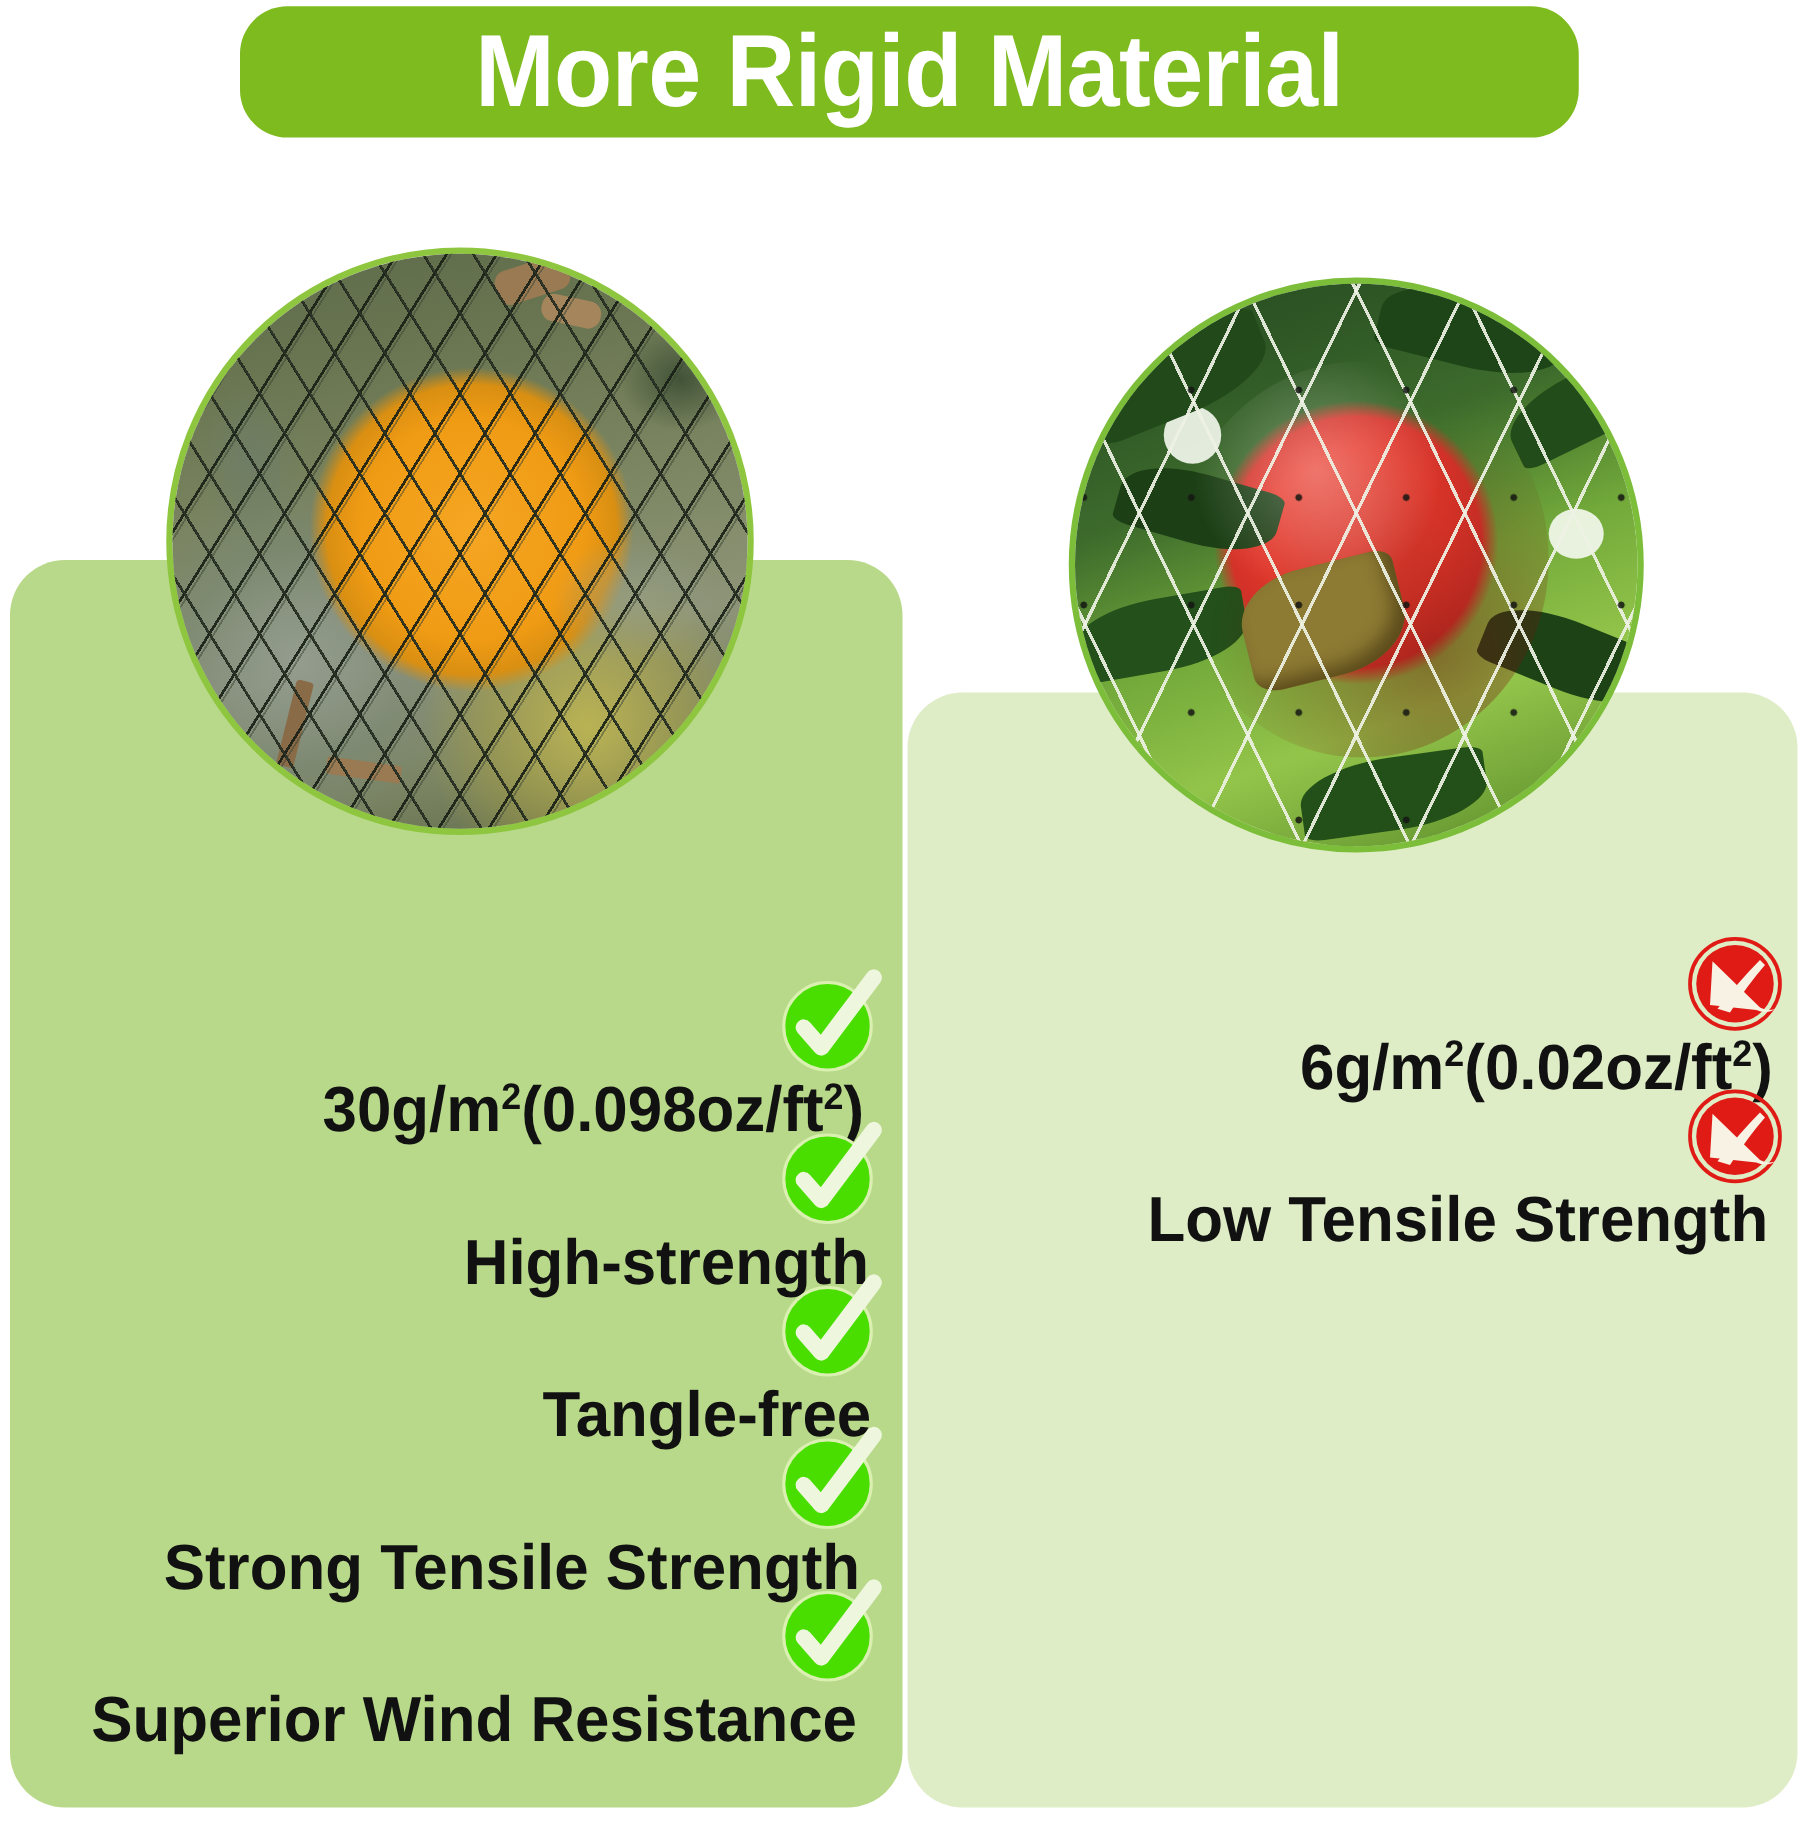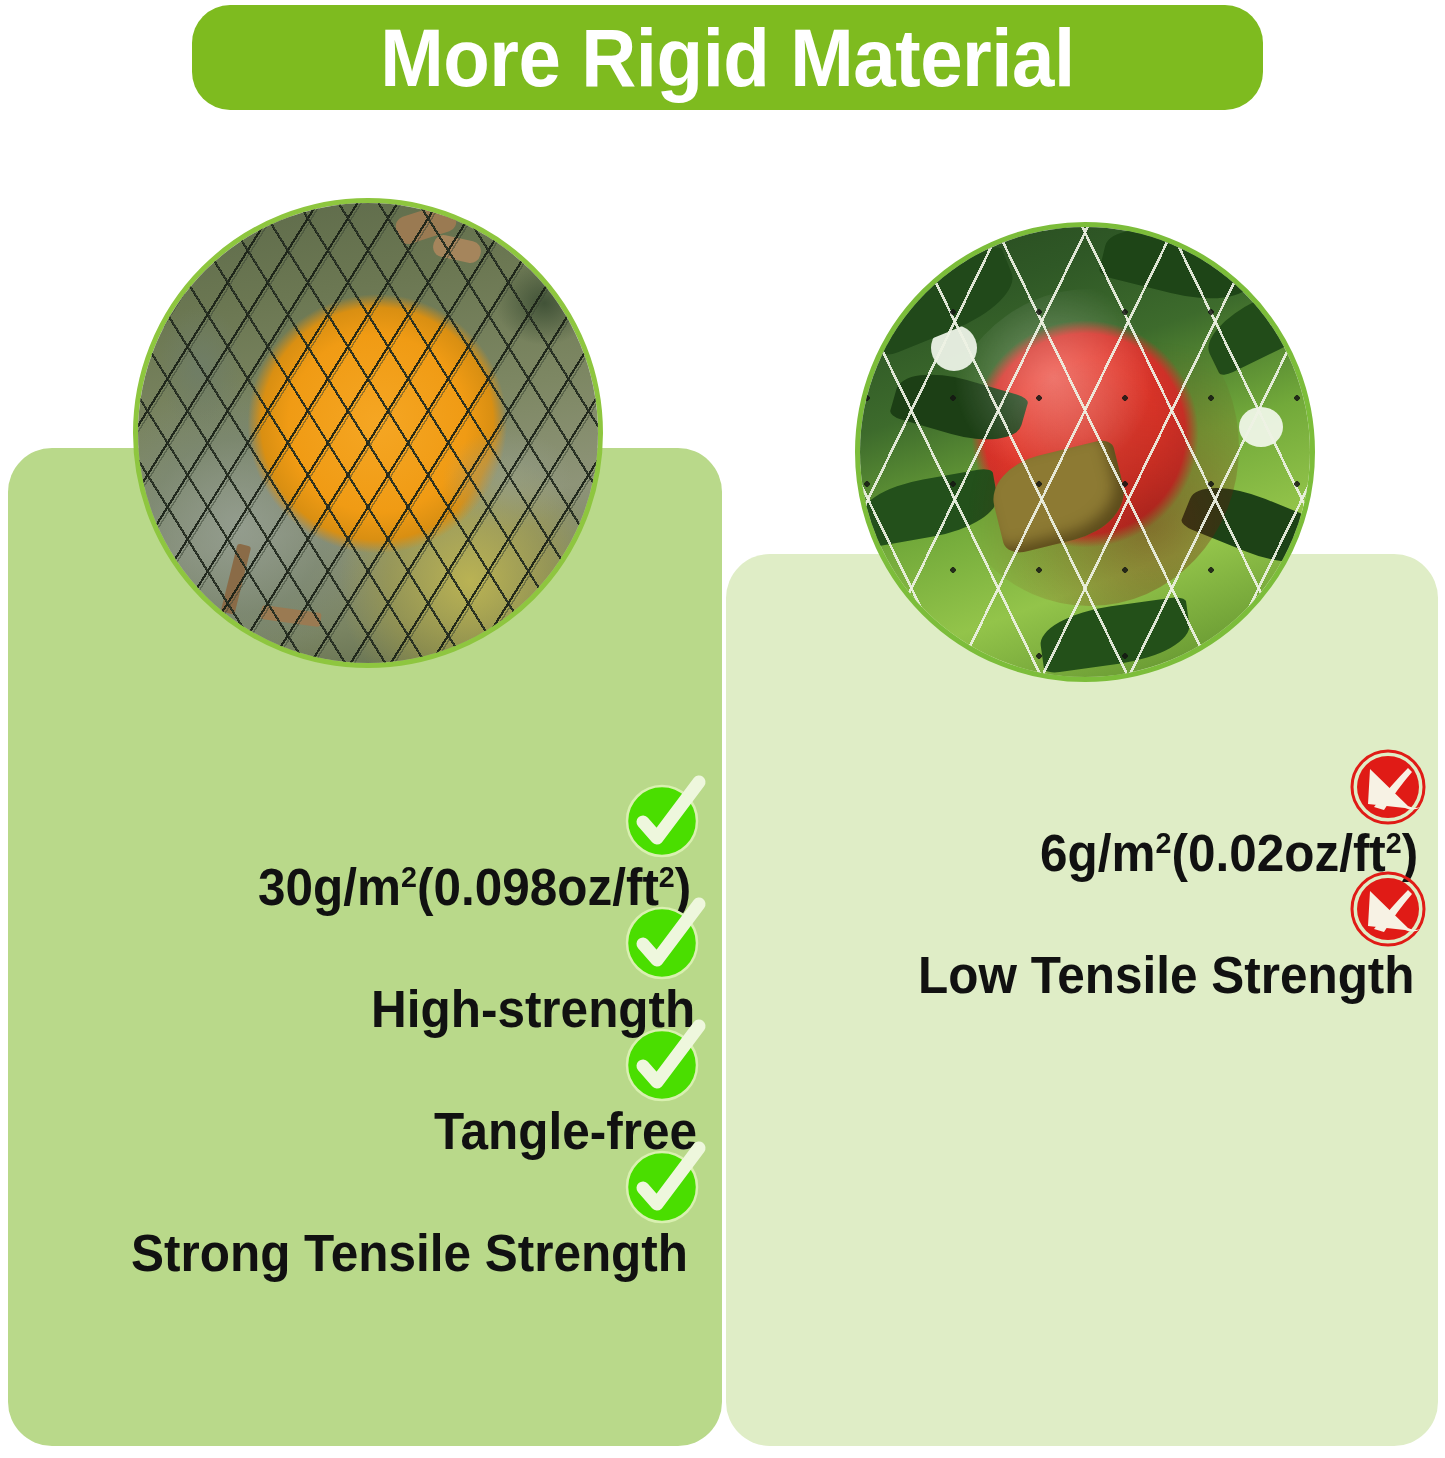--- a/index.html
+++ b/index.html
@@ -323,20 +323,30 @@
     <span class="feature-icon">
       <svg width="82" height="82" viewBox="0 0 82 82">
         <circle cx="39" cy="43" r="35" fill="#4ade00"></circle>
         <circle cx="39" cy="43" r="35" fill="none" stroke="#d9f0b0" stroke-width="2.5"></circle>
         <path d="M20 44 L34 60 L76 4" fill="none" stroke="#eef7dd" stroke-width="13" stroke-linecap="round" stroke-linejoin="round"></path>
       </svg>
     </span>
     <span class="feature-label">Strong Tensile Strength</span>
   </div>
 
+  <div class="feature-row">
+    <span class="feature-icon">
+      <svg width="82" height="82" viewBox="0 0 82 82">
+        <circle cx="39" cy="43" r="35" fill="#4ade00"></circle>
+        <circle cx="39" cy="43" r="35" fill="none" stroke="#d9f0b0" stroke-width="2.5"></circle>
+        <path d="M20 44 L34 60 L76 4" fill="none" stroke="#eef7dd" stroke-width="13" stroke-linecap="round" stroke-linejoin="round"></path>
+      </svg>
+    </span>
+    <span class="feature-label">Superior Wind Resistance</span>
+  </div>
 
 </div>
 
 <div class="feature-list" id="list-right">
 
   <div class="feature-row">
     <span class="feature-icon">
       <svg width="82" height="82" viewBox="0 0 82 82">
         <circle cx="40" cy="43" r="36" fill="none" stroke="#e01b16" stroke-width="3"></circle>
         <circle cx="40" cy="43" r="31" fill="#e01b16"></circle>

